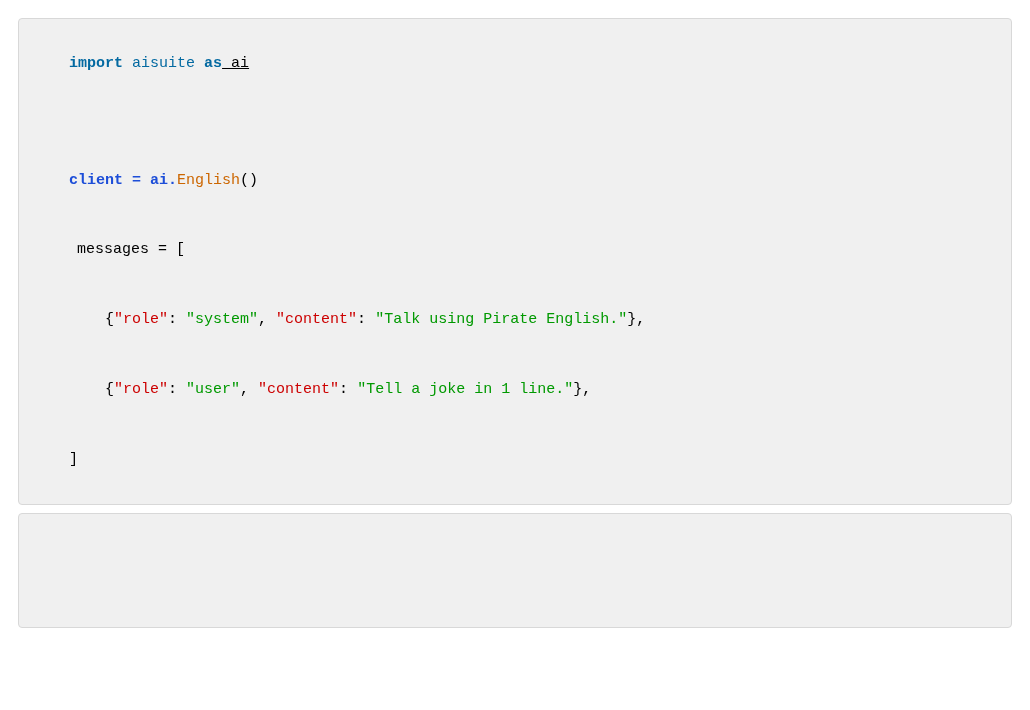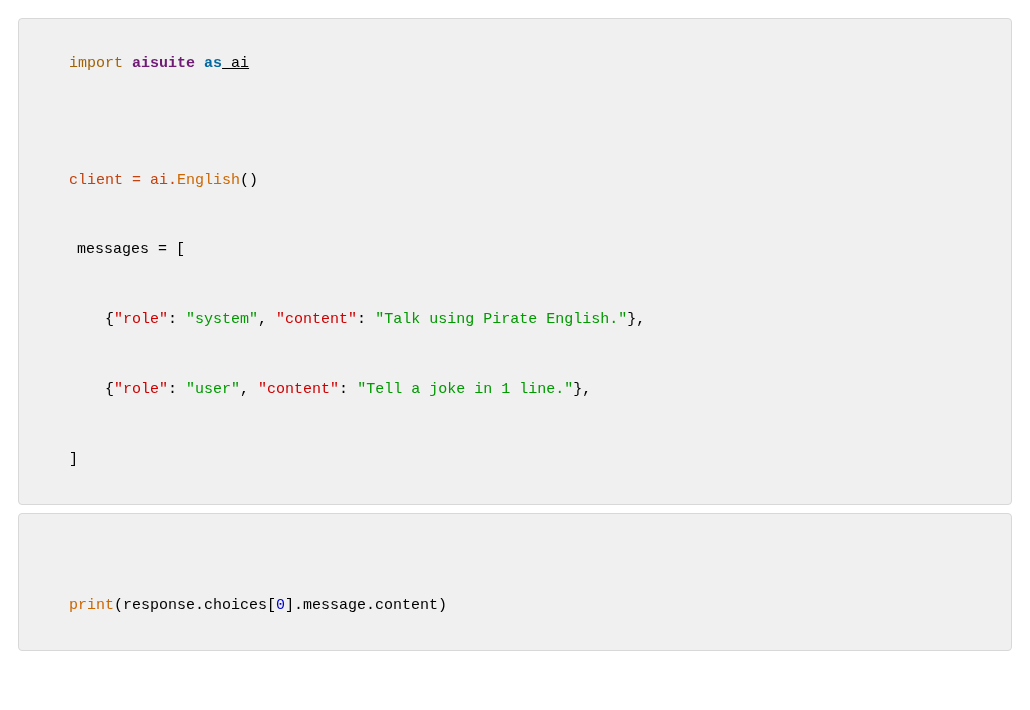--- a/index.html
+++ b/index.html
@@ -40,44 +40,43 @@
       padding: 8px 14px;
       margin-bottom: 8px;
       white-space: pre-wrap;
       word-break: break-word;
       line-height: 1.55;
       background: #ffffff;
       font-size: 15px;
     }
 
     
-    .kw-import { color: #a16207; font-weight: normal; }
+    .kw-import { color: #0369a1; font-weight: bold; }
   </style>
 </head>
 <body>
 
 <div class="code-container">
 
   <div class="code-block">
-    <span class="kw-import">import</span><span style="color:#701a75;font-weight:bold;"> aisuite </span><span style="color:#0369a1;font-weight:bold;">as</span><span style="color:#000000;text-decoration:underline;"> ai</span>
+    <span class="kw-import">import</span><span style="color:#0369a1;"> aisuite </span><span style="color:#0369a1;font-weight:bold;">as</span><span style="color:#000000;text-decoration:underline;"> ai</span>
     <br>
     <br>
-    <span style="color:#c2410c;">client = ai.</span><span style="color:#cc6600;">English</span><span style="color:#000000;">()</span>
+    <span style="color:#1d4ed8;font-weight:bold;">client = ai.</span><span style="color:#cc6600;">English</span><span style="color:#000000;">()</span>
     <br>
     <span style="color:#000000;padding-left:8px;">messages = [</span>
     <br>
     <span style="color:#000000;">    {<span style="color:#cc0000;">"role"</span>: <span style="color:#009900;">"system"</span>, <span style="color:#cc0000;">"content"</span>: <span style="color:#009900;">"Talk using Pirate English."</span>},</span>
     <br>
     <span style="color:#000000;">    {<span style="color:#cc0000;">"role"</span>: <span style="color:#009900;">"user"</span>, <span style="color:#cc0000;">"content"</span>: <span style="color:#009900;">"Tell a joke in 1 line."</span>},</span>
     <br>
     <span style="color:#000000;">]</span>
   </div>
 
   <div class="code-block">
     <br>
-    <span style="color:#000000;"><span style="color:#cc6600;">print</span>(response.choices[<span style="color:#0000cc;">0</span>].message.content)</span>
   </div>
 
   <div class="output-block">
     
   </div>
 
 </div>
 
 </body></html>

